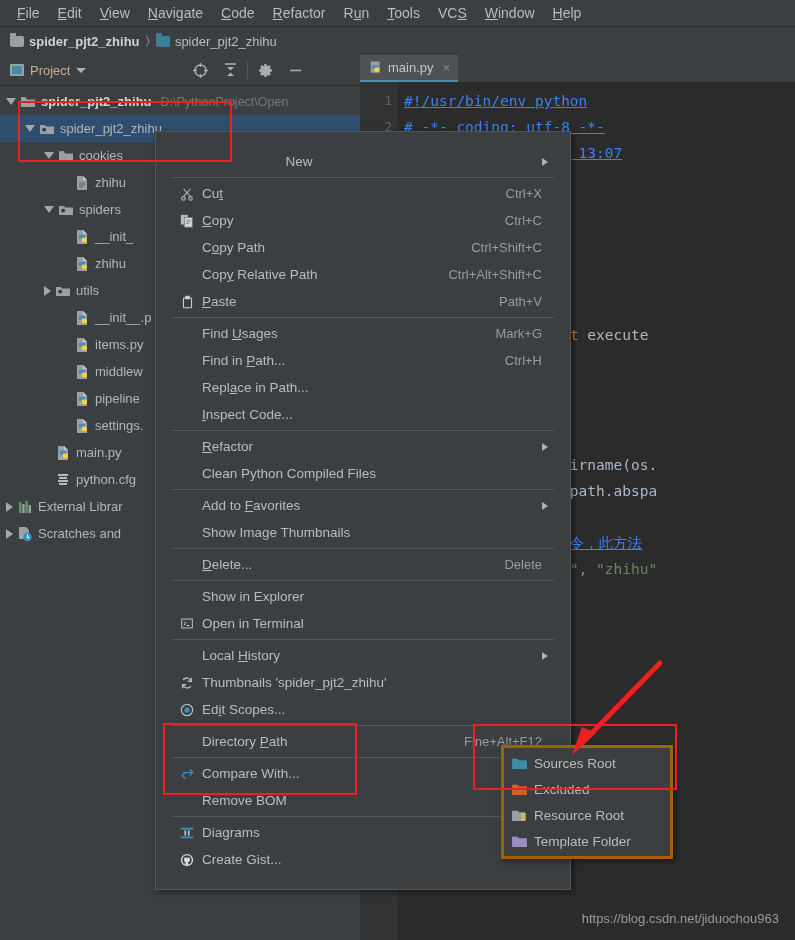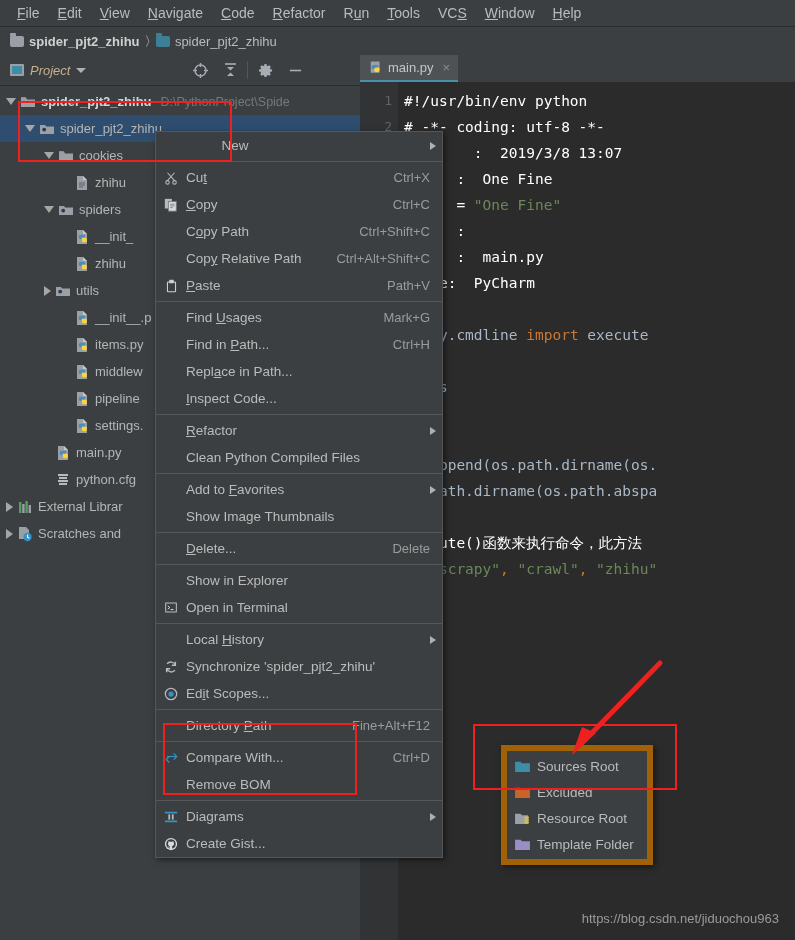--- a/index.html
+++ b/index.html
@@ -38,21 +38,21 @@
   #main{position:absolute;top:55px;left:0;right:0;bottom:0;display:flex;}
 
   
   #project-panel{width:360px;background:#3c3f41;display:flex;flex-direction:column;}
   #project-toolbar{
     height:30px;display:flex;align-items:center;background:#3c3f41;
     border-bottom:1px solid #2b2b2b;
   }
   #project-title{display:flex;align-items:center;gap:6px;padding-left:10px;width:175px;}
   .proj-ico{width:14px;height:12px;border:2px solid #9aa0a6;border-radius:1px;background:#3c8da5;box-sizing:border-box;}
-  #project-title .label{color:#c8b18a;font-size:13px;font-style:italic;}
+  #project-title .label{color:#c8b18a;font-size:13px;}
   .tri-down{width:0;height:0;border-left:5px solid transparent;border-right:5px solid transparent;border-top:5px solid #b0b0b0;}
   #project-toolbar .sep{width:1px;height:18px;background:#555;margin:0 2px;}
   .tb-btn{width:30px;height:26px;display:flex;align-items:center;justify-content:center;}
   svg{display:block;}
 
   #tree{flex:1;overflow:hidden;padding-top:2px;position:relative;}
   .trow{height:27px;display:flex;align-items:center;white-space:nowrap;font-size:13px;color:#b5b5b5;padding-right:4px;}
   .trow.selected{background:#2f4e6f;}
   .tri{width:0;height:0;margin-right:4px;flex:0 0 auto;}
   .tri.closed{border-top:5px solid transparent;border-bottom:5px solid transparent;border-left:7px solid #a6a6a6;}
@@ -74,50 +74,50 @@
   }
   .tab-close{color:#8d8d8d;font-size:13px;margin-left:4px;}
   #codearea{flex:1;position:relative;background:#2b2b2b;display:flex;overflow:hidden;}
   #gutter{width:38px;background:#313335;color:#606366;font-family:"DejaVu Sans Mono",monospace;font-size:13px;
      text-align:right;padding-top:6px;box-sizing:border-box;}
   #gutter div{height:26px;line-height:26px;padding-right:6px;}
   #codetext{
     flex:1;font-family:"DejaVu Sans Mono",monospace;font-size:14.5px;line-height:26px;
     color:#a9b7c6;padding:6px 0 0 6px;white-space:pre;box-sizing:border-box;
   }
-  .cmt{color:#ffffff;}
+  .cmt{color:#3b82f6;text-decoration:underline;}
   .kw{color:#cc7832;}
   .str{color:#6a8759;}
   .fn{color:#a9b7c6;}
 
   #watermark{position:absolute;right:16px;bottom:14px;color:#9a9a9a;font-size:13px;}
 
   
   #ctxmenu{
-    position:absolute;left:155px;top:131px;width:288px;
+    position:absolute;left:155px;top:131px;width:416px;
     background:#3c3f41;border:1px solid #545658;box-shadow:2px 2px 6px rgba(0,0,0,.5);
-    padding:0;z-index:40;box-sizing:border-box;
+    padding:16px;z-index:40;box-sizing:border-box;
   }
   .mrow{
     height:27px;display:flex;align-items:center;font-size:13.5px;color:#bbbbbb;
     padding:0 6px 0 4px;position:relative;box-sizing:border-box;
   }
   .mrow.sel{background:#4b6eaf;color:#e8e8e8;}
   .mrow .micon{width:22px;height:16px;display:flex;align-items:center;justify-content:center;flex:0 0 auto;}
   .mrow .mlabel{flex:1;padding-left:4px;}
   .mrow .mkey{color:#9b9b9b;font-size:13px;padding-right:6px;}
   .marrow{width:0;height:0;border-top:4.5px solid transparent;border-bottom:4.5px solid transparent;border-left:6px solid #b0b0b0;margin-left:6px;}
   .mrow.sel .marrow{border-left-color:#ffec8b;}
   .msep{height:1px;background:#555759;margin:2px 0;}
   .u{text-decoration:underline;}
 
   
   #submenu{
-    position:absolute;left:501px;top:745px;width:152px;
-    background:#3c3f41;border:6px solid #a16207;box-shadow:2px 2px 6px rgba(0,0,0,.5);
+    position:absolute;left:501px;top:745px;width:172px;
+    background:#3c3f41;border:3px solid #a16207;box-shadow:2px 2px 6px rgba(0,0,0,.5);
     z-index:50;box-sizing:border-box;padding:2px 0;
   }
   #submenu .mrow{height:26px;}
 
   
   .redbox{position:absolute;border:2px solid #ef2020;z-index:60;pointer-events:none;}
   #arrow-svg{position:absolute;left:560px;top:655px;z-index:61;pointer-events:none;}
 </style>
 </head>
 <body>
@@ -189,21 +189,21 @@
     <div id="tree">
         <div class="trow" style="padding-left: 6px;">
           <span class="tri open"></span>
           <span class="ico">
             <svg width="16" height="16" viewBox="0 0 16 16">
               <path fill="#9aa0a6" d="M1 4h5l1.2 1.5H15V13H1z"></path>
               <path fill="#8b9196" d="M1 3h4.5l1 1.3H1z"></path>
             </svg>
           </span>
           <span class="tname bold">spider_pjt2_zhihu</span>
-          <span class="tpath">D:\PythonProject\Spide</span>
+          <span class="tpath">D:\PythonProject\Open</span>
         </div>
         <div class="trow selected" style="padding-left: 25px;">
           <span class="tri open"></span>
           <span class="ico">
             <svg width="16" height="16" viewBox="0 0 16 16">
               <path fill="#9aa0a6" d="M1 4h5l1.2 1.5H15V13H1z"></path>
               <circle cx="5.2" cy="8.6" r="1.9" fill="#2b3b45"></circle>
             </svg>
           </span>
           <span class="tname">spider_pjt2_zhihu</span>
@@ -537,21 +537,21 @@
     </div>
     <div class="mrow">
       <span class="micon">
         <svg width="14" height="14" viewBox="0 0 16 16" fill="none" stroke="#b6bbc0" stroke-width="1.6">
           <path d="M13 6A5.5 5.5 0 0 0 3.5 4.5"></path>
           <path d="M3 10A5.5 5.5 0 0 0 12.5 11.5"></path>
           <polyline points="13,2 13,6 9,6"></polyline>
           <polyline points="3,14 3,10 7,10"></polyline>
         </svg>
       </span>
-      <span class="mlabel">Synchronize 'spider_pjt2_zhihu'</span>
+      <span class="mlabel">Thumbnails 'spider_pjt2_zhihu'</span>
     </div>
     <div class="mrow">
       <span class="micon">
         <svg width="14" height="14" viewBox="0 0 16 16">
           <circle cx="8" cy="8" r="6.5" fill="none" stroke="#b6bbc0" stroke-width="1.4"></circle>
           <circle cx="8" cy="8" r="3" fill="#3592c4"></circle>
         </svg>
       </span>
       <span class="mlabel">Ed<span class="u">i</span>t Scopes...</span>
     </div>

